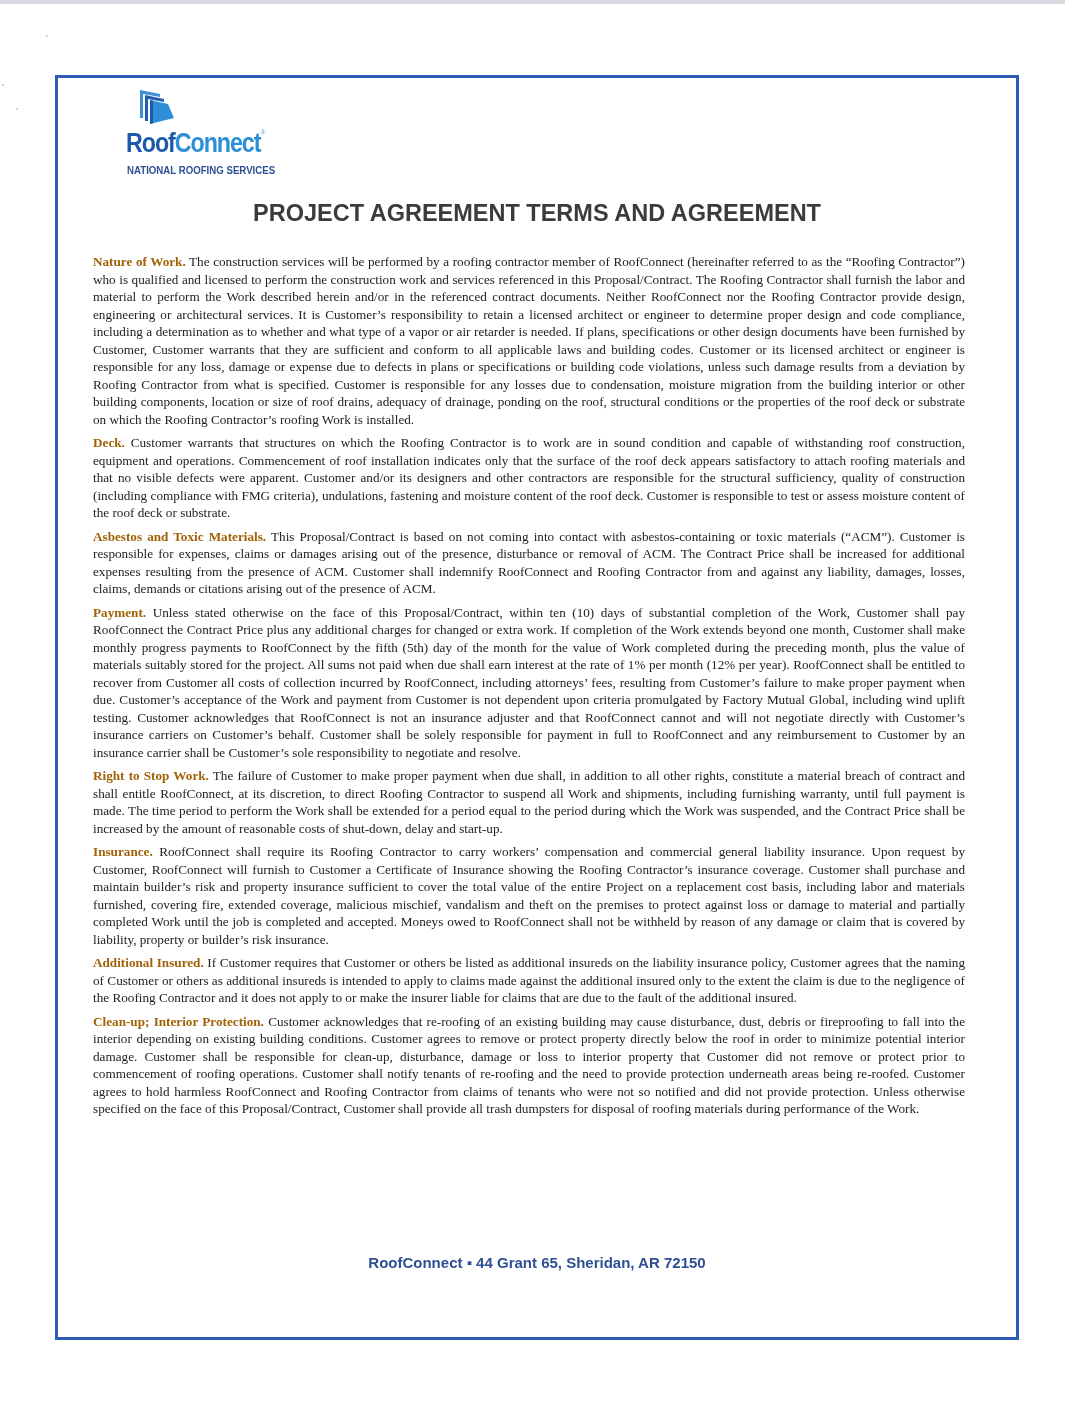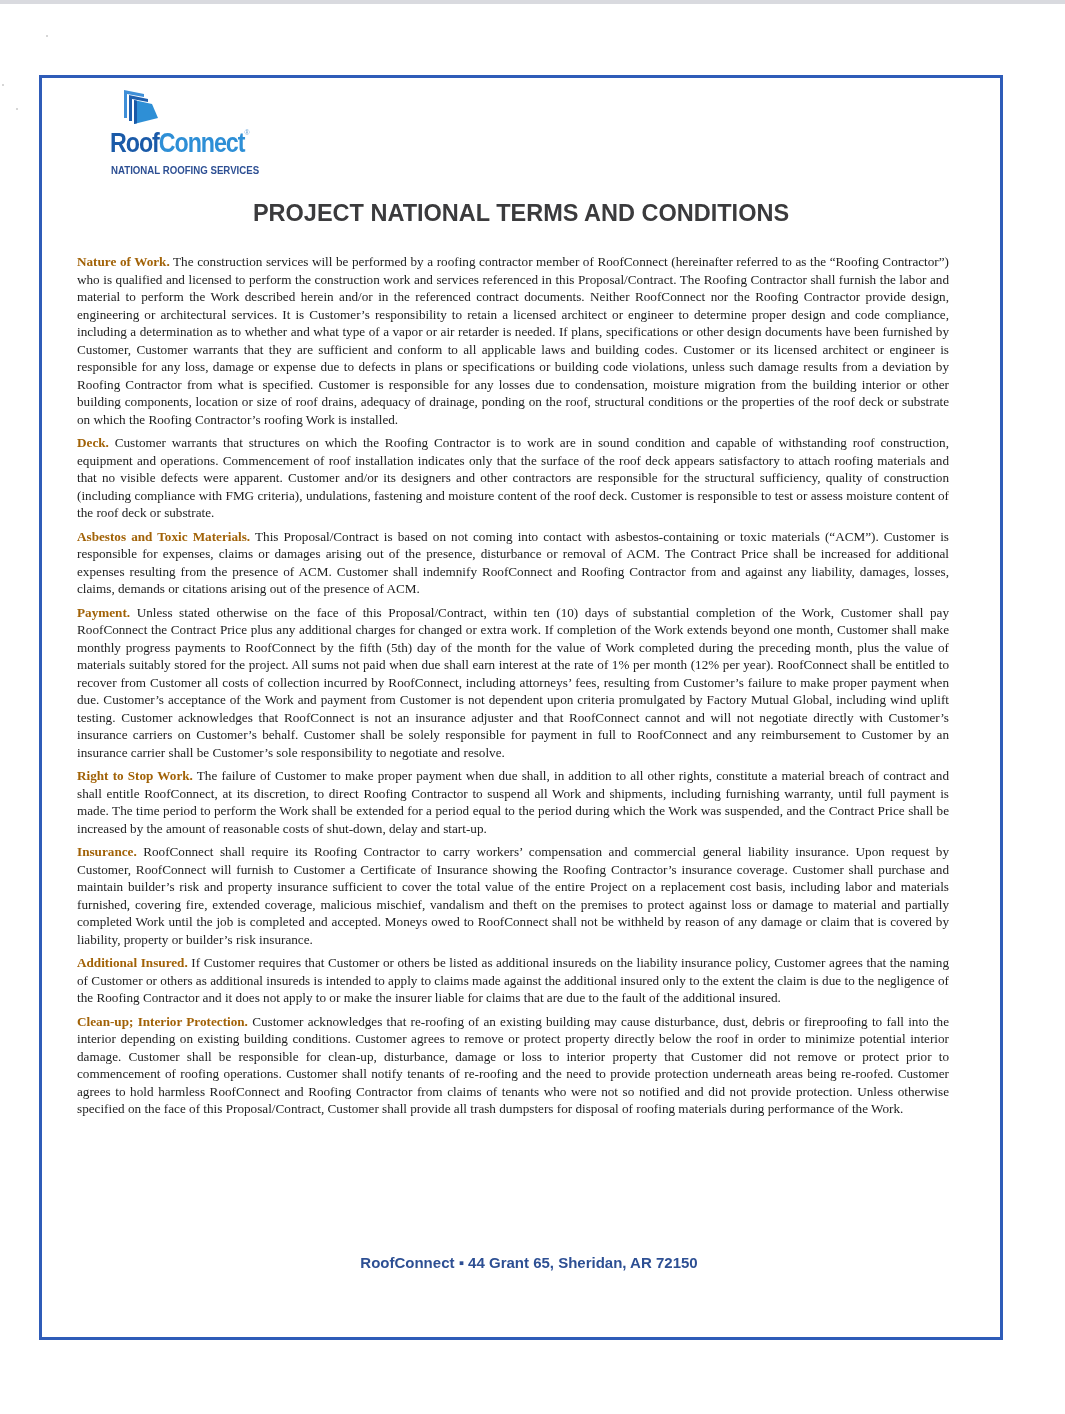--- a/index.html
+++ b/index.html
@@ -16,21 +16,21 @@
     }
     .top-strip {
       position: absolute;
       left: 0; top: 0;
       width: 1065px;
       height: 4px;
       background: #d9dadf;
     }
     .page-frame {
       position: absolute;
-      left: 39px;
+      left: 55px;
       top: 75px;
       width: 958px;
       height: 1259px;
       border: 3px solid #2f5cb8;
       box-sizing: content-box;
       background: #ffffff;
     }
     .logo {
       position: absolute;
       left: 68px;
@@ -111,21 +111,20 @@
       position: absolute;
       left: 0;
       width: 100%;
       top: 1176px;
       text-align: center;
       font-family: "Liberation Sans", sans-serif;
       font-weight: bold;
       font-size: 15px;
       color: #2d4f93;
       white-space: nowrap;
-      padding-left: 8px;
     }
     .speck {
       position: absolute;
       width: 2px;
       height: 2px;
       background: #c8c8c8;
       border-radius: 1px;
     }
   </style>
 </head>
@@ -143,21 +142,21 @@
     <svg class="logo-icon" viewBox="0 0 40 40">
       <polygon points="2,2 22,6 22,9 5,6 5,30 2,30" fill="#3f8fd8"></polygon>
       <polygon points="7,7 26,11 26,14 10,11 10,33 7,33" fill="#1f5fae"></polygon>
       <polygon points="12,12 30,16 36,30 12,36" fill="#2e8fd6"></polygon>
       <polygon points="12,12 15,12.7 15,35.3 12,36" fill="#1a5aa8"></polygon>
     </svg>
     <div class="logo-wordmark"><span class="roof">Roof</span><span class="connect">Connect</span><span class="reg">®</span></div>
     <div class="logo-tagline">NATIONAL ROOFING SERVICES</div>
   </div>
 
-  <div class="page-title">PROJECT NATIONAL TERMS AND CONDITIONS</div>
+  <div class="page-title">PROJECT AGREEMENT TERMS AND AGREEMENT</div>
 
   <div class="content">
     <p class="section"><span class="section-heading">Nature of Work.</span> <span>The construction services will be performed by a roofing contractor member of RoofConnect (hereinafter referred to as the “Roofing Contractor”) who is qualified and licensed to perform the construction work and services referenced in this Proposal/Contract.  The Roofing Contractor shall furnish the labor and material to perform the Work described herein and/or in the referenced contract documents. Neither RoofConnect nor the Roofing Contractor provide design, engineering or architectural services.  It is Customer’s responsibility to retain a licensed architect or engineer to determine proper design and code compliance, including a determination as to whether and what type of a vapor or air retarder is needed.  If plans, specifications or other design documents have been furnished by Customer, Customer warrants that they are sufficient and conform to all applicable laws and building codes.  Customer or its licensed architect or engineer is responsible for any loss, damage or expense due to defects in plans or specifications or building code violations, unless such damage results from a deviation by Roofing Contractor from what is specified. Customer is responsible for any losses due to condensation, moisture migration from the building interior or other building components, location or size of roof drains, adequacy of drainage, ponding on the roof, structural conditions or the properties of the roof deck or substrate on which the Roofing Contractor’s roofing Work is installed.</span></p>
     <p class="section"><span class="section-heading">Deck.</span> <span>Customer warrants that structures on which the Roofing Contractor is to work are in sound condition and capable of withstanding roof construction, equipment and operations. Commencement of roof installation indicates only that the surface of the roof deck appears satisfactory to attach roofing materials and that no visible defects were apparent.  Customer and/or its designers and other contractors are responsible for the structural sufficiency, quality of construction (including compliance with FMG criteria), undulations, fastening and moisture content of the roof deck. Customer is responsible to test or assess moisture content of the roof deck or substrate.</span></p>
     <p class="section"><span class="section-heading">Asbestos and Toxic Materials.</span> <span>This Proposal/Contract is based on not coming into contact with asbestos-containing or toxic materials (“ACM”).  Customer is responsible for expenses, claims or damages arising out of the presence, disturbance or removal of ACM.  The Contract Price shall be increased for additional expenses resulting from the presence of ACM. Customer shall indemnify RoofConnect and Roofing Contractor from and against any liability, damages, losses, claims, demands or citations arising out of the presence of ACM.</span></p>
     <p class="section"><span class="section-heading">Payment.</span> <span>Unless stated otherwise on the face of this Proposal/Contract, within ten (10) days of substantial completion of the Work, Customer shall pay RoofConnect the Contract Price plus any additional charges for changed or extra work.  If completion of the Work extends beyond one month, Customer shall make monthly progress payments to RoofConnect by the fifth (5th) day of the month for the value of Work completed during the preceding month, plus the value of materials suitably stored for the project.  All sums not paid when due shall earn interest at the rate of 1% per month (12% per year).  RoofConnect shall be entitled to recover from Customer all costs of collection incurred by RoofConnect, including attorneys’ fees, resulting from Customer’s failure to make proper payment when due.  Customer’s acceptance of the Work and payment from Customer is not dependent upon criteria promulgated by Factory Mutual Global, including wind uplift testing.  Customer acknowledges that RoofConnect is not an insurance adjuster and that RoofConnect cannot and will not negotiate directly with Customer’s insurance carriers on Customer’s behalf.  Customer shall be solely responsible for payment in full to RoofConnect and any reimbursement to Customer by an insurance carrier shall be Customer’s sole responsibility to negotiate and resolve.</span></p>
     <p class="section"><span class="section-heading">Right to Stop Work.</span> <span>The failure of Customer to make proper payment when due shall, in addition to all other rights, constitute a material breach of contract and shall entitle RoofConnect, at its discretion, to direct Roofing Contractor to suspend all Work and shipments, including furnishing warranty, until full payment is made.  The time period to perform the Work shall be extended for a period equal to the period during which the Work was suspended, and the Contract Price shall be increased by the amount of reasonable costs of shut-down, delay and start-up.</span></p>
     <p class="section"><span class="section-heading">Insurance.</span> <span>RoofConnect shall require its Roofing Contractor to carry workers’ compensation and commercial general liability insurance. Upon request by Customer, RoofConnect will furnish to Customer a Certificate of Insurance showing the Roofing Contractor’s insurance coverage.  Customer shall purchase and maintain builder’s risk and property insurance sufficient to cover the total value of the entire Project on a replacement cost basis, including labor and materials furnished, covering fire, extended coverage, malicious mischief, vandalism and theft on the premises to protect against loss or damage to material and partially completed Work until the job is completed and accepted.  Moneys owed to RoofConnect shall not be withheld by reason of any damage or claim that is covered by liability, property or builder’s risk insurance.</span></p>
     <p class="section"><span class="section-heading">Additional Insured.</span> <span>If Customer requires that Customer or others be listed as additional insureds on the liability insurance policy, Customer agrees that the naming of Customer or others as additional insureds is intended to apply to claims made against the additional insured only to the extent the claim is due to the negligence of the Roofing Contractor and it does not apply to or make the insurer liable for claims that are due to the fault of the additional insured.</span></p>
     <p class="section"><span class="section-heading">Clean-up; Interior Protection.</span> <span>Customer acknowledges that re-roofing of an existing building may cause disturbance, dust, debris or fireproofing to fall into the interior depending on existing building conditions. Customer agrees to remove or protect property directly below the roof in order to minimize potential interior damage. Customer shall be responsible for clean-up, disturbance, damage or loss to interior property that Customer did not remove or protect prior to commencement of roofing operations.  Customer shall notify tenants of re-roofing and the need to provide protection underneath areas being re-roofed.  Customer agrees to hold harmless RoofConnect and Roofing Contractor from claims of tenants who were not so notified and did not provide protection.  Unless otherwise specified on the face of this Proposal/Contract, Customer shall provide all trash dumpsters for disposal of roofing materials during performance of the Work.</span></p>

